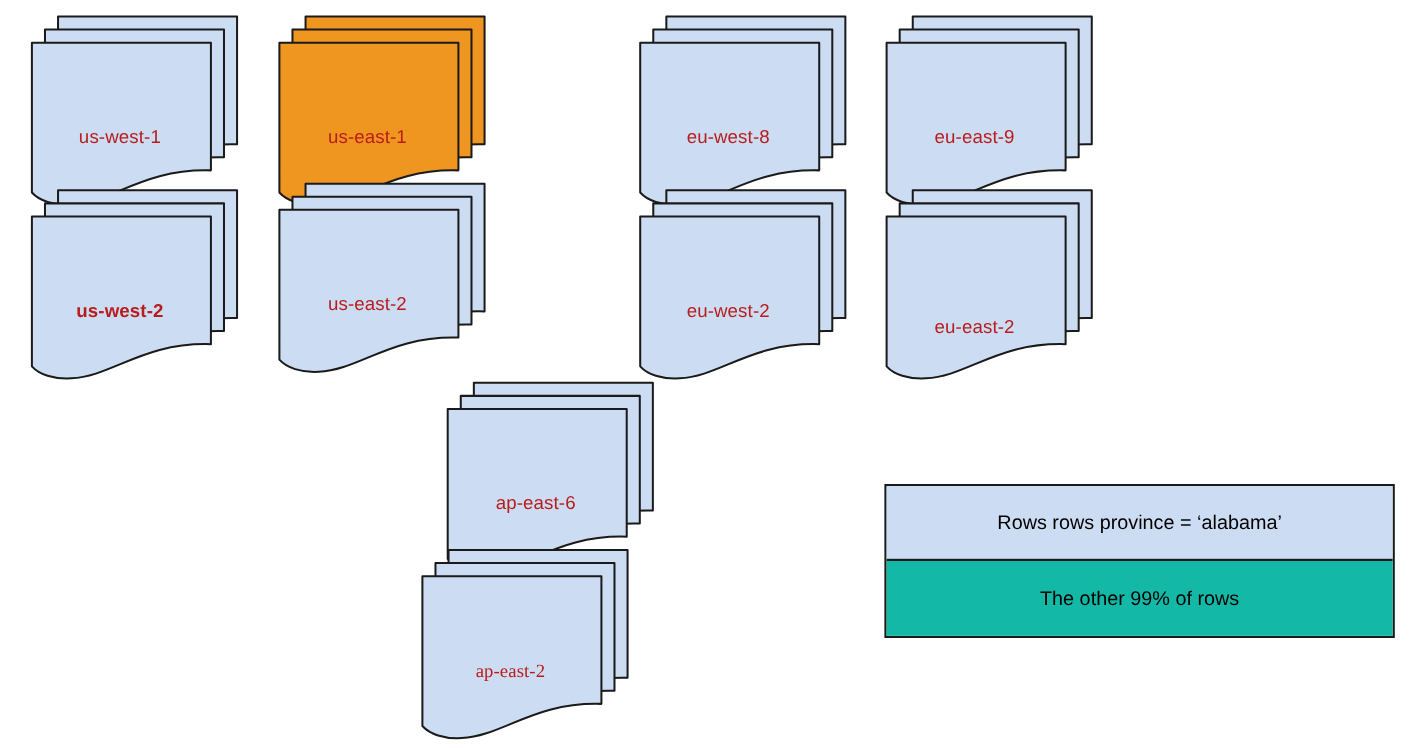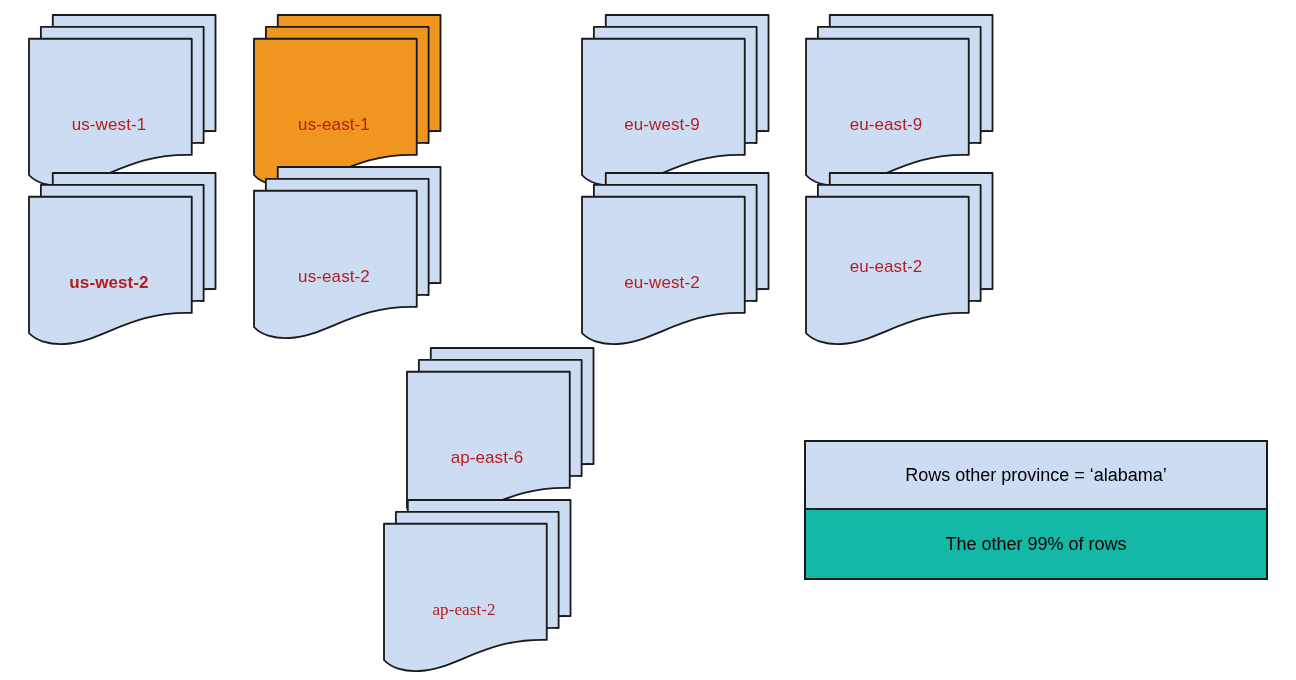--- a/index.html
+++ b/index.html
@@ -116,21 +116,21 @@
         <g transform="translate(26,0)">
           <path d="M0,0 L178,0 L178,127 C110.36,125 80.10000000000001,159 39.160000000000004,161 C21.36,162 7.12,157 0,149 Z" fill="#ccdcf2" stroke="#1a1a1a" stroke-width="2" stroke-linejoin="round"></path>
         </g>
         <g transform="translate(13,13)">
           <path d="M0,0 L178,0 L178,127 C110.36,125 80.10000000000001,159 39.160000000000004,161 C21.36,162 7.12,157 0,149 Z" fill="#ccdcf2" stroke="#1a1a1a" stroke-width="2" stroke-linejoin="round"></path>
         </g>
         <g transform="translate(0,26)">
           <path d="M0,0 L178,0 L178,127 C110.36,125 80.10000000000001,159 39.160000000000004,161 C21.36,162 7.12,157 0,149 Z" fill="#ccdcf2" stroke="#1a1a1a" stroke-width="2" stroke-linejoin="round"></path>
         </g>
       </svg>
-      <div class="doc-label" style="top: 100px;">eu-west-9</div>
+      <div class="doc-label" style="top: 100px;">eu-west-8</div>
     </div>
     <div class="doc-stack" style="left: 797px; top: 15px;">
       <svg viewBox="0 0 210 175" width="210" height="175">
         <g transform="translate(26,0)">
           <path d="M0,0 L178,0 L178,127 C110.36,125 80.10000000000001,159 39.160000000000004,161 C21.36,162 7.12,157 0,149 Z" fill="#ccdcf2" stroke="#1a1a1a" stroke-width="2" stroke-linejoin="round"></path>
         </g>
         <g transform="translate(13,13)">
           <path d="M0,0 L178,0 L178,127 C110.36,125 80.10000000000001,159 39.160000000000004,161 C21.36,162 7.12,157 0,149 Z" fill="#ccdcf2" stroke="#1a1a1a" stroke-width="2" stroke-linejoin="round"></path>
         </g>
         <g transform="translate(0,26)">
@@ -186,21 +186,21 @@
         <g transform="translate(26,0)">
           <path d="M0,0 L178,0 L178,127 C110.36,125 80.10000000000001,159 39.160000000000004,161 C21.36,162 7.12,157 0,149 Z" fill="#ccdcf2" stroke="#1a1a1a" stroke-width="2" stroke-linejoin="round"></path>
         </g>
         <g transform="translate(13,13)">
           <path d="M0,0 L178,0 L178,127 C110.36,125 80.10000000000001,159 39.160000000000004,161 C21.36,162 7.12,157 0,149 Z" fill="#ccdcf2" stroke="#1a1a1a" stroke-width="2" stroke-linejoin="round"></path>
         </g>
         <g transform="translate(0,26)">
           <path d="M0,0 L178,0 L178,127 C110.36,125 80.10000000000001,159 39.160000000000004,161 C21.36,162 7.12,157 0,149 Z" fill="#ccdcf2" stroke="#1a1a1a" stroke-width="2" stroke-linejoin="round"></path>
         </g>
       </svg>
-      <div class="doc-label" style="top: 84px; text-align: center;">eu-east-2</div>
+      <div class="doc-label" style="top: 115px; text-align: center;">eu-east-2</div>
     </div>
     <div class="doc-stack" style="left: 398px; top: 348px;">
       <svg viewBox="0 0 210 175" width="210" height="175">
         <g transform="translate(26,0)">
           <path d="M0,0 L178,0 L178,127 C110.36,125 80.10000000000001,159 39.160000000000004,161 C21.36,162 7.12,157 0,149 Z" fill="#ccdcf2" stroke="#1a1a1a" stroke-width="2" stroke-linejoin="round"></path>
         </g>
         <g transform="translate(13,13)">
           <path d="M0,0 L178,0 L178,127 C110.36,125 80.10000000000001,159 39.160000000000004,161 C21.36,162 7.12,157 0,149 Z" fill="#ccdcf2" stroke="#1a1a1a" stroke-width="2" stroke-linejoin="round"></path>
         </g>
         <g transform="translate(0,26)">
@@ -220,18 +220,18 @@
         <g transform="translate(0,26)">
           <path d="M0,0 L178,0 L178,127 C110.36,125 80.10000000000001,159 39.160000000000004,161 C21.36,162 7.12,157 0,149 Z" fill="#ccdcf2" stroke="#1a1a1a" stroke-width="2" stroke-linejoin="round"></path>
         </g>
       </svg>
       <div class="doc-label" style="top: 100px;">ap-east-2</div>
     </div>
   </div>
 
 <div id="legend">
   <div class="legend-row blue">
-    <span>Rows other province = ‘alabama’</span>
+    <span>Rows rows province = ‘alabama’</span>
   </div>
   <div class="legend-row orange">
     <span>The other 99% of rows</span>
   </div>
 </div>
 
 </body></html>

